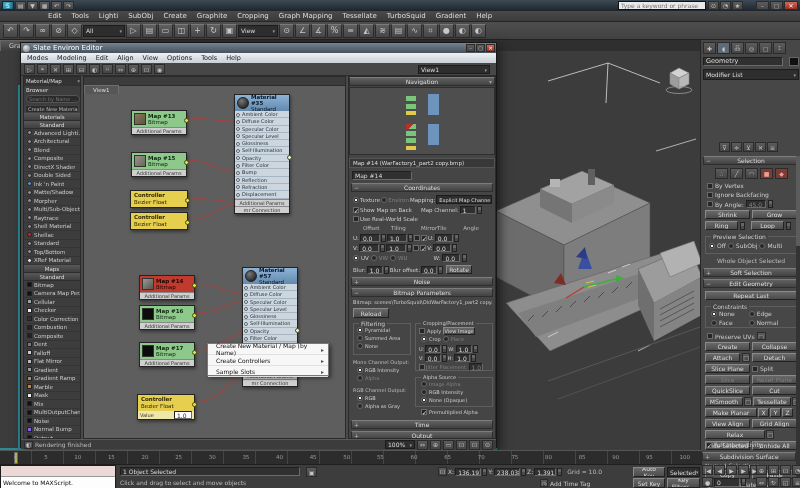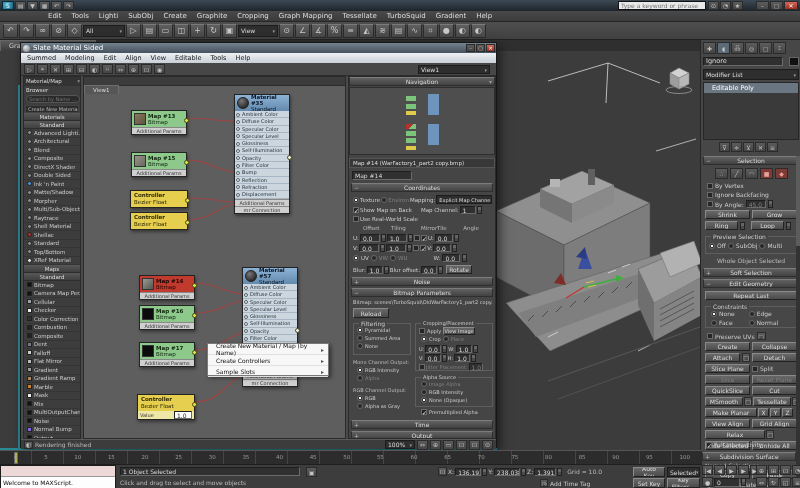--- a/index.html
+++ b/index.html
@@ -224,30 +224,27 @@
   <div id="cmd">
     <div class="row" style="left:2px;top:2px;gap:1px;">
       <span class="sico" style="width:13px;height:12px">✚</span>
       <span class="sico" style="width:13px;height:12px;background:#5d6a77">◖</span>
       <span class="sico" style="width:13px;height:12px">品</span>
       <span class="sico" style="width:13px;height:12px">◎</span>
       <span class="sico" style="width:13px;height:12px">▢</span>
       <span class="sico" style="width:13px;height:12px">⌶</span>
     </div>
     <div class="row" style="left:2px;top:17px;width:96px;justify-content:space-between;">
-      <span class="fld" style="width:80px;height:9px;font-size:6.5px;">Ignore</span>
+      <span class="fld" style="width:80px;height:9px;font-size:6.5px;">Geometry</span>
       <span style="width:10px;height:9px;background:#111;border:1px solid #666;"></span>
     </div>
     <div class="dd" style="position:absolute;left:2px;top:29px;width:96px;height:11px;">
         <span>Modifier List</span>
         <span class="ar">▾</span>
       </div>
-    <div style="position:absolute;left:2px;top:42px;width:96px;height:58px;background:#3a3a3a;border:1px solid #262626;">
-      <div style="height:10px;background:#6b7683;color:#fff;font-size:6.5px;line-height:10px;padding-left:8px;">Editable Poly</div>
-    </div>
     <div class="row" style="left:18px;top:102px;gap:1px;">
       <span class="sico">⊽</span>
       <span class="sico">≑</span>
       <span class="sico">⊻</span>
       <span class="sico">✕</span>
       <span class="sico">≡</span>
     </div>
 
     <div class="rh" style="left:2px;top:116px;width:96px;"><span class="pm">−</span><span>Selection</span></div>
     <div class="row" style="left:14px;top:128px;gap:2px;">
@@ -383,33 +380,33 @@
       </div>
 
     <div style="position:absolute;right:0;top:116px;width:4px;height:330px;background:#333;">
         <div style="width:4px;height:90px;background:#5c5c5c;"></div>
       </div>
   </div>
 
   <div id="sme">
     <div id="sme-title">
       <span style="position:absolute;left:2px;top:2px;width:7px;height:7px;border-radius:50%;background:radial-gradient(circle at 35% 30%,#e8e8e8,#777);"></span>
-      <span>Slate Material Sided</span>
+      <span>Slate Environ Editor</span>
       <span class="sico" style="position:absolute;right:21px;top:1px;width:9px;height:8px;font-size:5px">–</span>
       <span class="sico" style="position:absolute;right:11px;top:1px;width:9px;height:8px;font-size:5px">▢</span>
       <span class="sico" style="position:absolute;right:1px;top:1px;width:9px;height:8px;font-size:5px;background:linear-gradient(#d26a5a,#9c2f22);color:#fff">✕</span>
     </div>
     <div id="sme-menu">
 
-    <span>Summed</span>
+    <span>Modes</span>
         <span>Modeling</span>
         <span>Edit</span>
         <span>Align</span>
         <span>View</span>
-        <span>Editable</span>
+        <span>Options</span>
         <span>Tools</span>
         <span>Help</span>
       </div>
     <div id="sme-tools">
       <span class="sico">▷</span>
       <span class="sico">⌖</span>
       <span class="sico">✕</span>
       <span class="sico">⊞</span>
       <span class="sico">⊟</span>
       <span class="sico">◐</span>

